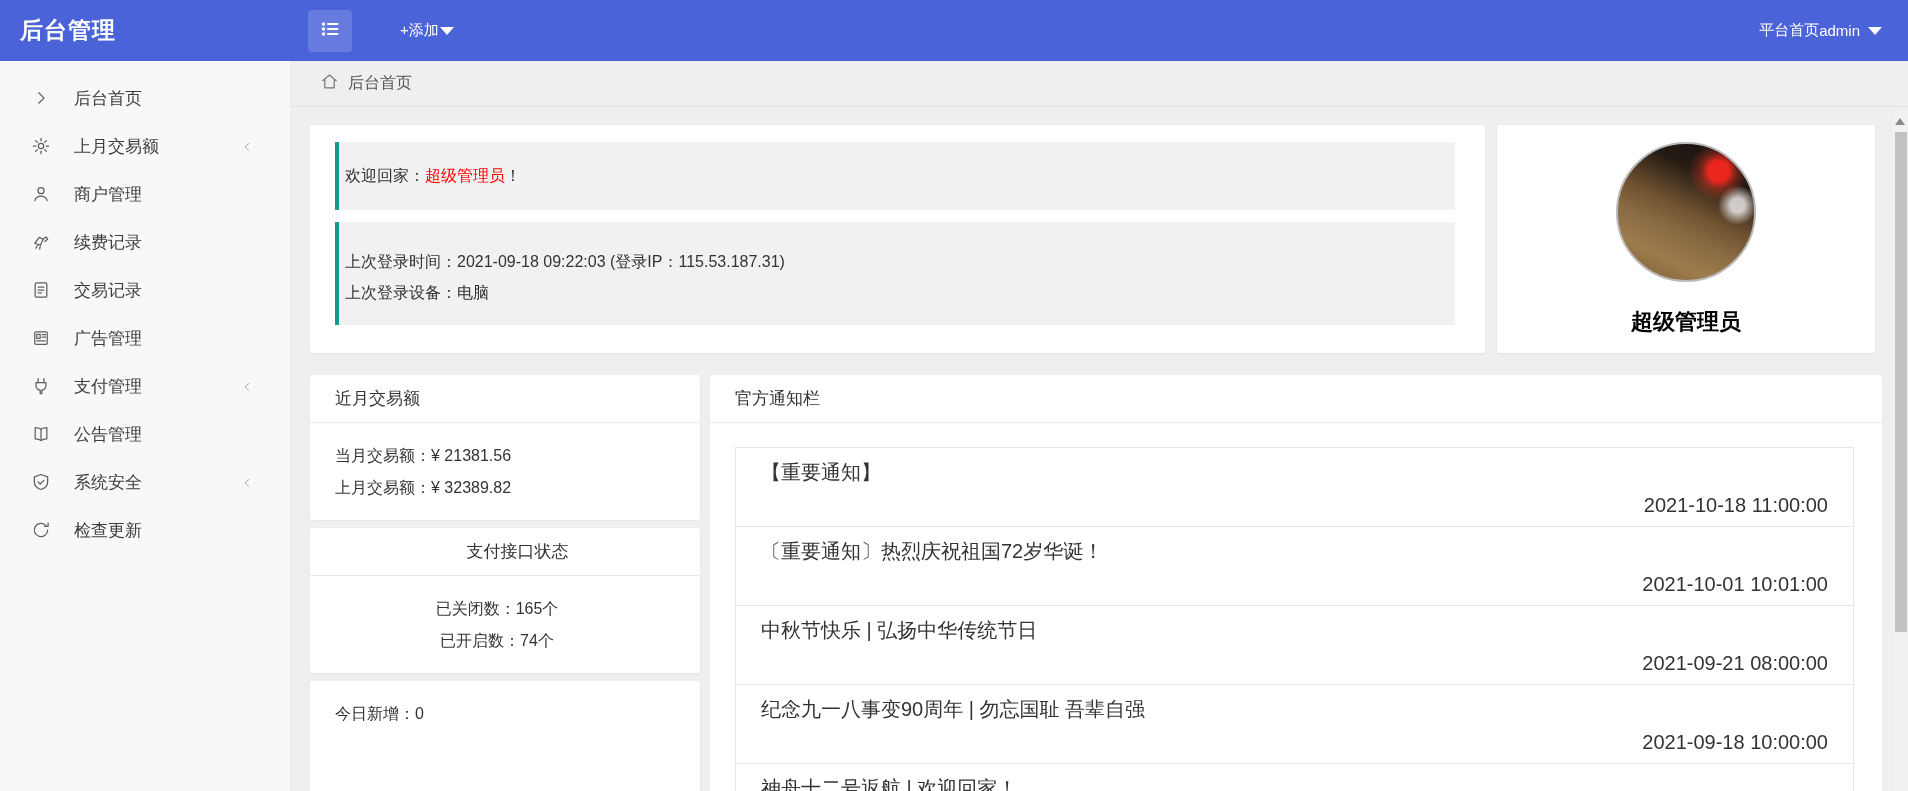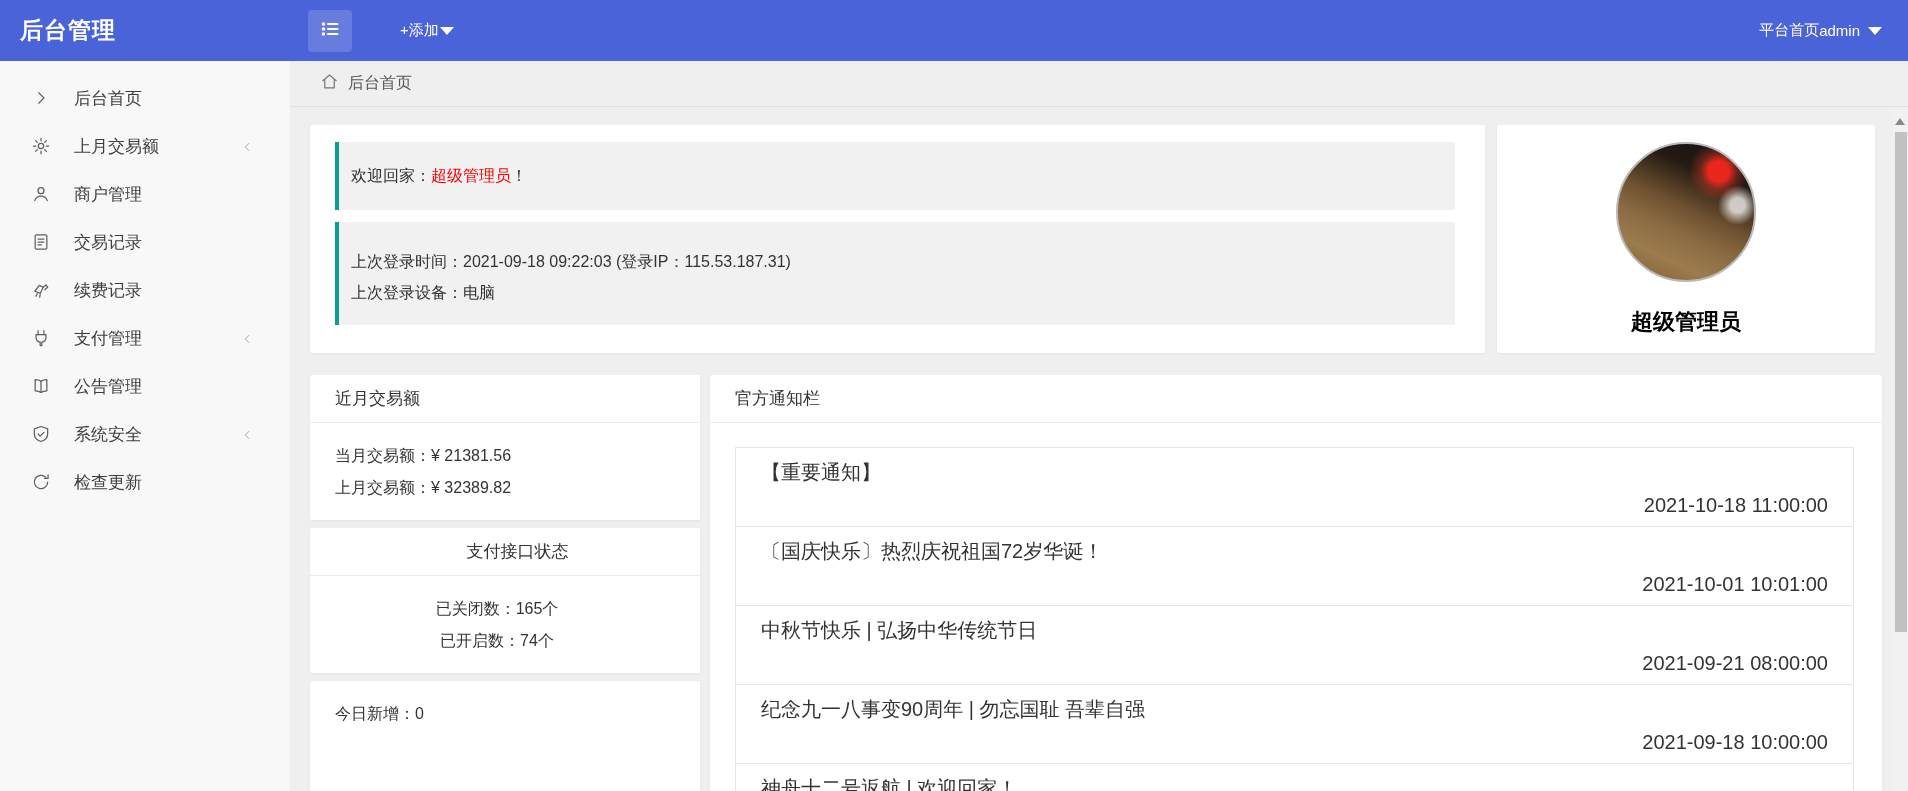--- a/index.html
+++ b/index.html
@@ -26,21 +26,21 @@
   
   .content { position:absolute; left:290px; top:61px; width:1618px; height:730px; background:#efefef; overflow:hidden; }
   .breadcrumb { height:46px; display:flex; align-items:center; gap:9px; padding-left:30px; border-bottom:1px solid #e2e2e2; color:#555; font-size:16px; }
   .breadcrumb svg { stroke:#777; fill:none; stroke-width:1.5; stroke-linecap:round; stroke-linejoin:round; }
 
   .card { position:absolute; background:#fff; border-radius:2px; box-shadow:0 1px 3px rgba(0,0,0,0.05); }
   .card-head { height:48px; line-height:48px; padding-left:25px; font-size:17px; color:#333; border-bottom:1px solid #ebebeb;font-family:Liberation Serif, serif; }
 
   
   .welcome-card { left:20px; top:64px; width:1175px; height:228px; }
-  .alert { position:absolute; left:25px; right:30px; background:#f1f1f1; border-left:4px solid #0f9d8f; padding-left:12px; font-size:16px; color:#333; }
+  .alert { position:absolute; left:25px; right:30px; background:#f1f1f1; border-left:4px solid #0f9d8f; padding-left:6px; font-size:16px; color:#333; }
   .alert-1 { top:17px; height:68px; display:flex; align-items:center; }
   .alert-2 { top:97px; height:103px; padding-top:24px; line-height:31px; }
   .red { color:#ff0000; }
 
   
   .profile-card { left:1207px; top:64px; width:378px; height:228px; }
   .avatar { position:absolute; left:50%; top:17px; transform:translateX(-50%); width:140px; height:140px; border-radius:50%; border:2px solid #b9b9b9;
     background:
       radial-gradient(circle at 74% 20%, rgba(255,40,30,0.9) 0 7%, rgba(255,60,40,0.35) 12%, rgba(0,0,0,0) 20%),
       radial-gradient(circle at 88% 45%, rgba(255,255,255,0.75) 0 5%, rgba(255,255,255,0) 14%),
@@ -131,37 +131,47 @@
         <circle cx="12" cy="8" r="3.6"></circle>
           <path d="M4.5 20c1.2-3.6 4-5.4 7.5-5.4s6.3 1.8 7.5 5.4"></path>
       </svg>
     </span>
     <span>商户管理</span>
   </div>
 
   <div class="side-item">
     <span class="sicon">
       <svg width="20" height="20" viewBox="0 0 24 24">
+        <path d="M4.5 13.5l5.5-7 4.5 2.2-3.2 7.3-6.8-2.5z"></path>
+          <path d="M14.5 8.7l3.5-2.7 2 2.6-3.4 2.8M7.5 16.5l-1.5 3M11 17.5l-.6 3"></path>
+      </svg>
+    </span>
+    <span>续费记录</span>
+  </div>
+
+  <div class="side-item">
+    <span class="sicon">
+      <svg width="20" height="20" viewBox="0 0 24 24">
         <rect x="5" y="3.5" width="14" height="17" rx="1.5"></rect>
           <path d="M8.5 8.5h7M8.5 12h7M8.5 15.5h4"></path>
       </svg>
     </span>
     <span>交易记录</span>
   </div>
 
   <div class="side-item">
     <span class="sicon">
       <svg width="20" height="20" viewBox="0 0 24 24">
-        <path d="M4.5 13.5l5.5-7 4.5 2.2-3.2 7.3-6.8-2.5z"></path>
-          <path d="M14.5 8.7l3.5-2.7 2 2.6-3.4 2.8M7.5 16.5l-1.5 3M11 17.5l-.6 3"></path>
-      </svg>
-    </span>
-    <span>续费记录</span>
-  </div>
-
+        <rect x="4.5" y="4.5" width="15" height="15" rx="1.5"></rect>
+          <rect x="7" y="7.5" width="4" height="5"></rect>
+          <path d="M13.5 8h4M13.5 11h4M7 15.5h10"></path>
+      </svg>
+    </span>
+    <span>广告管理</span>
+  </div>
 
   <div class="side-item">
     <span class="sicon">
       <svg width="20" height="20" viewBox="0 0 24 24">
         <path d="M8.5 3v5M15.5 3v5"></path>
           <path d="M6 8h12v3a6 6 0 0 1-5 5.9V21h-2v-4.1A6 6 0 0 1 6 11V8z"></path>
       </svg>
     </span>
     <span>支付管理</span>
     <span class="side-chev">
@@ -261,21 +271,21 @@
   <div class="card notice-card">
     <div class="card-head">官方通知栏</div>
     <div class="notice-list">
 
       <div class="notice-row">
         <div class="notice-title">【重要通知】</div>
         <div class="notice-date">2021-10-18 11:00:00</div>
       </div>
 
       <div class="notice-row">
-        <div class="notice-title">〔国庆快乐〕热烈庆祝祖国72岁华诞！</div>
+        <div class="notice-title">〔重要通知〕热烈庆祝祖国72岁华诞！</div>
         <div class="notice-date">2021-10-01 10:01:00</div>
       </div>
 
       <div class="notice-row">
         <div class="notice-title">中秋节快乐 | 弘扬中华传统节日</div>
         <div class="notice-date">2021-09-21 08:00:00</div>
       </div>
 
       <div class="notice-row">
         <div class="notice-title">纪念九一八事变90周年 | 勿忘国耻 吾辈自强</div>

